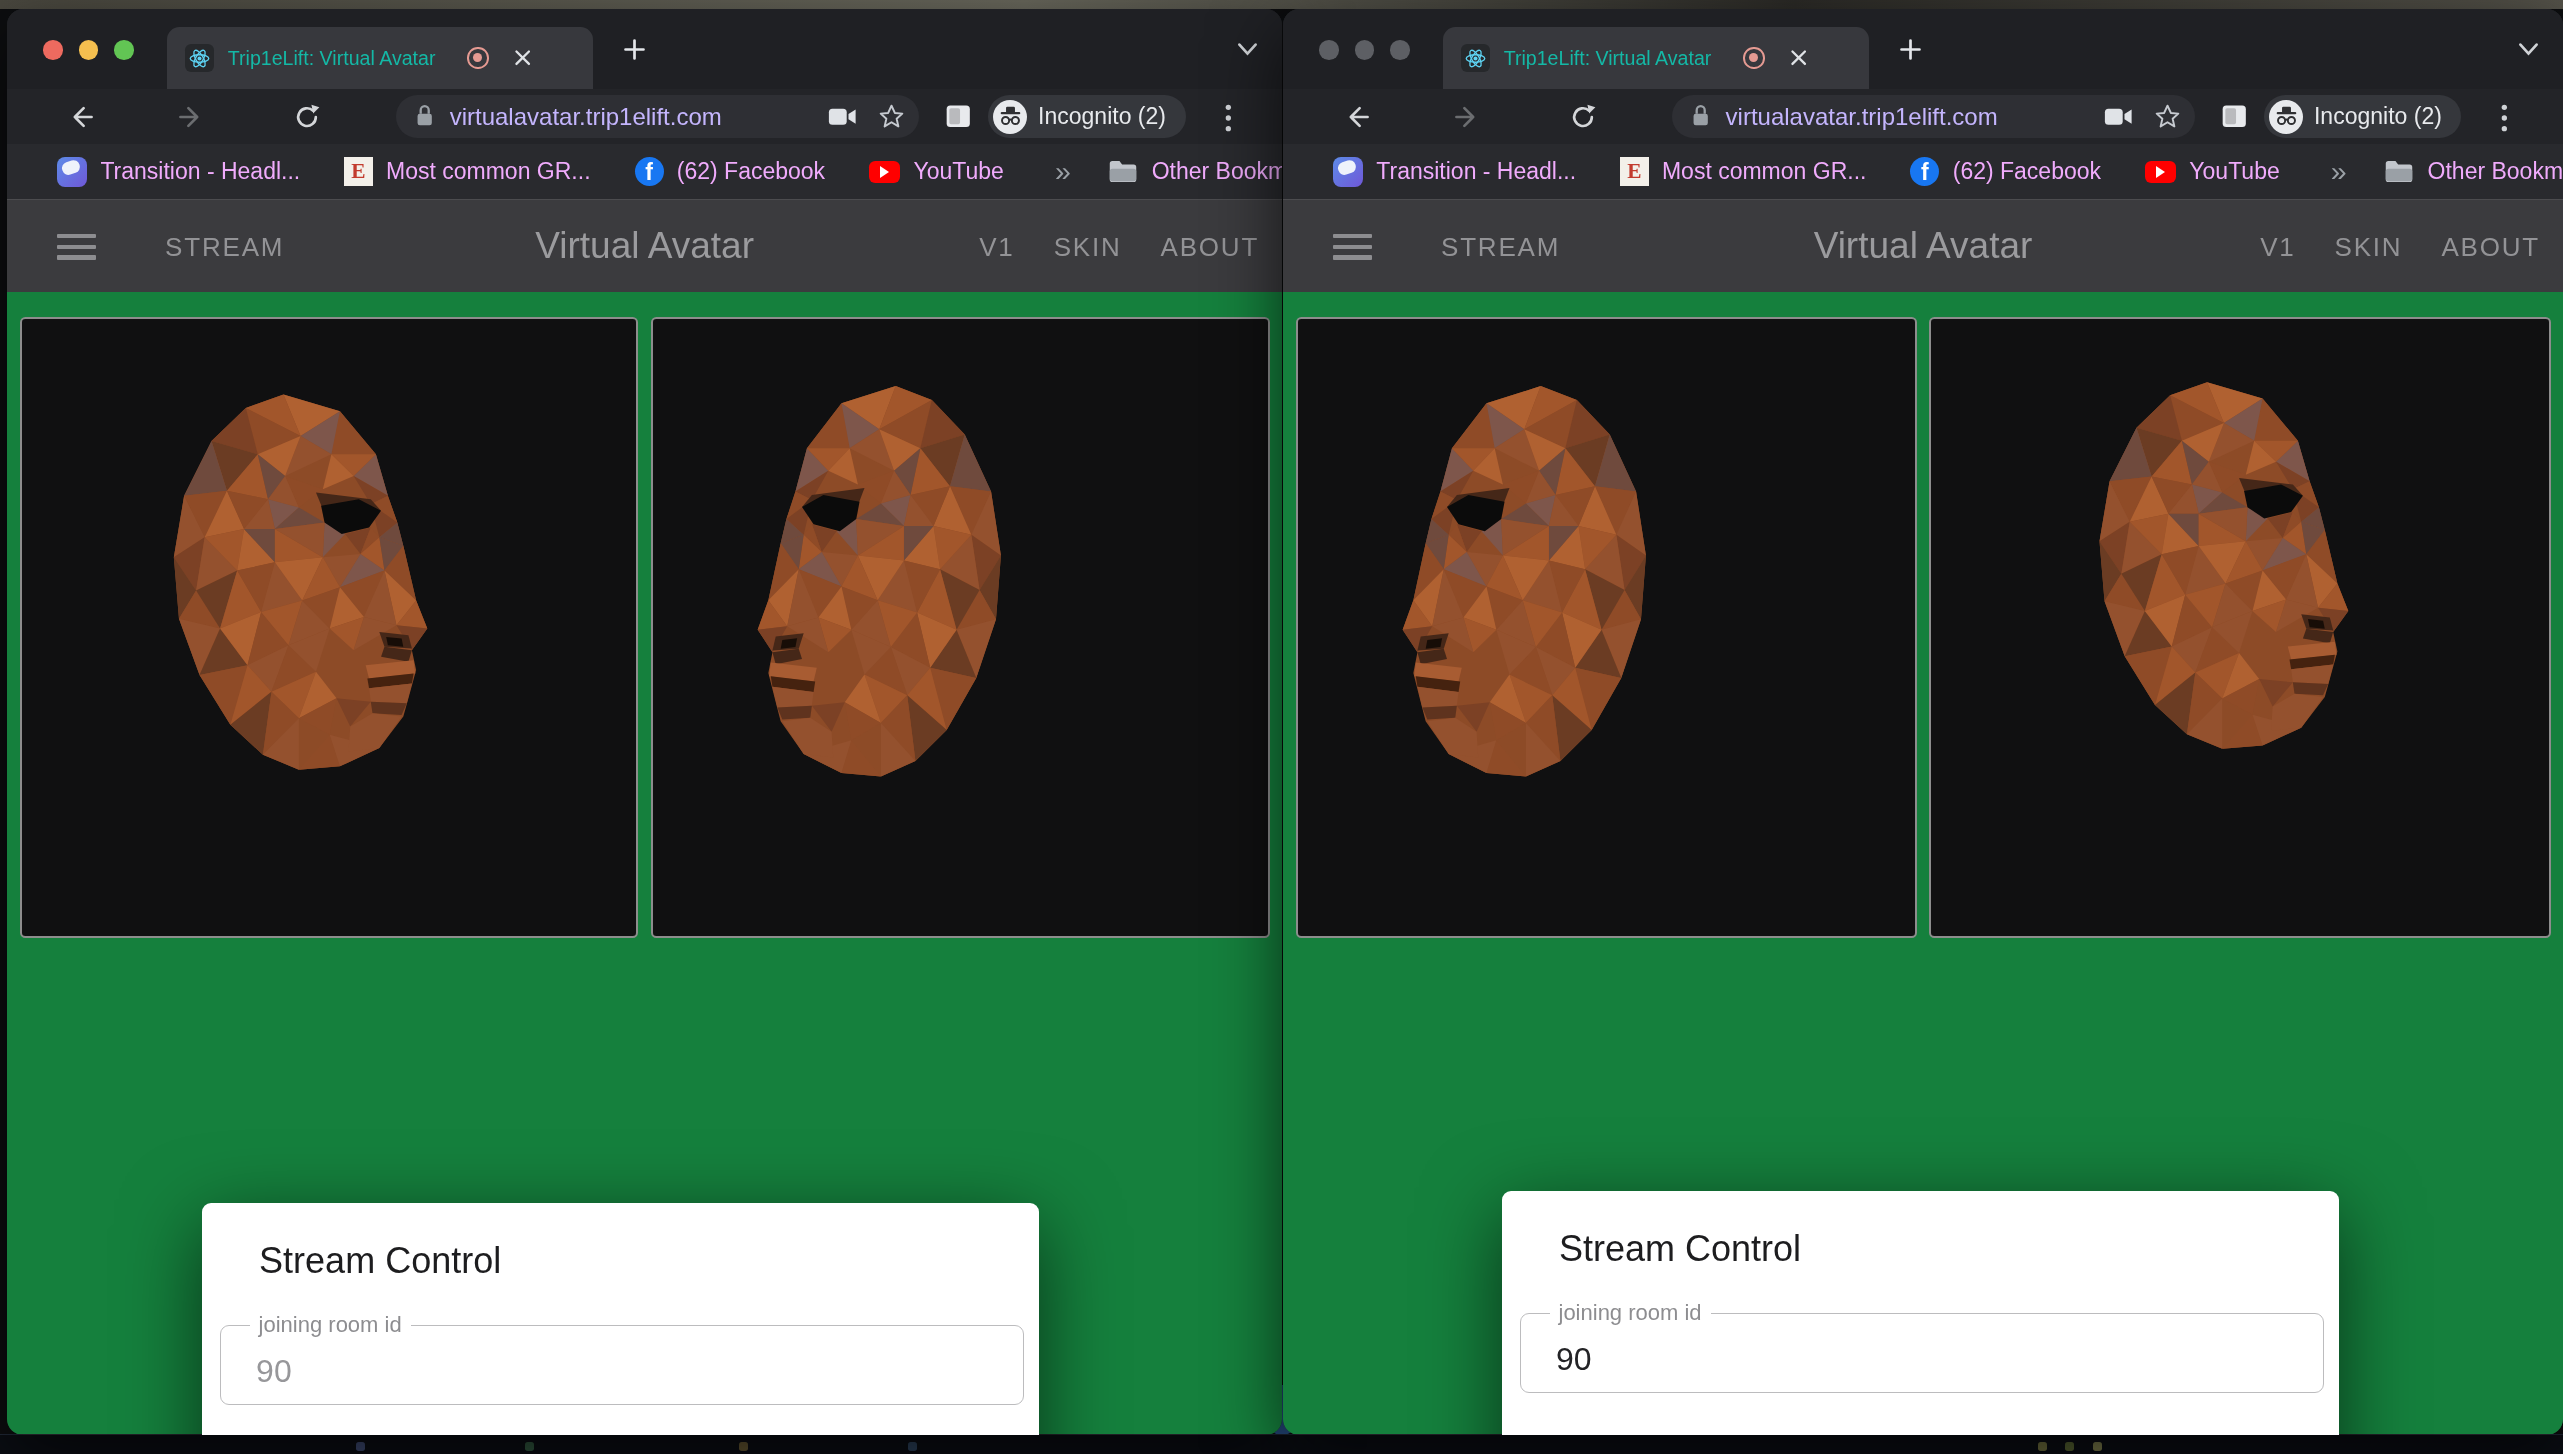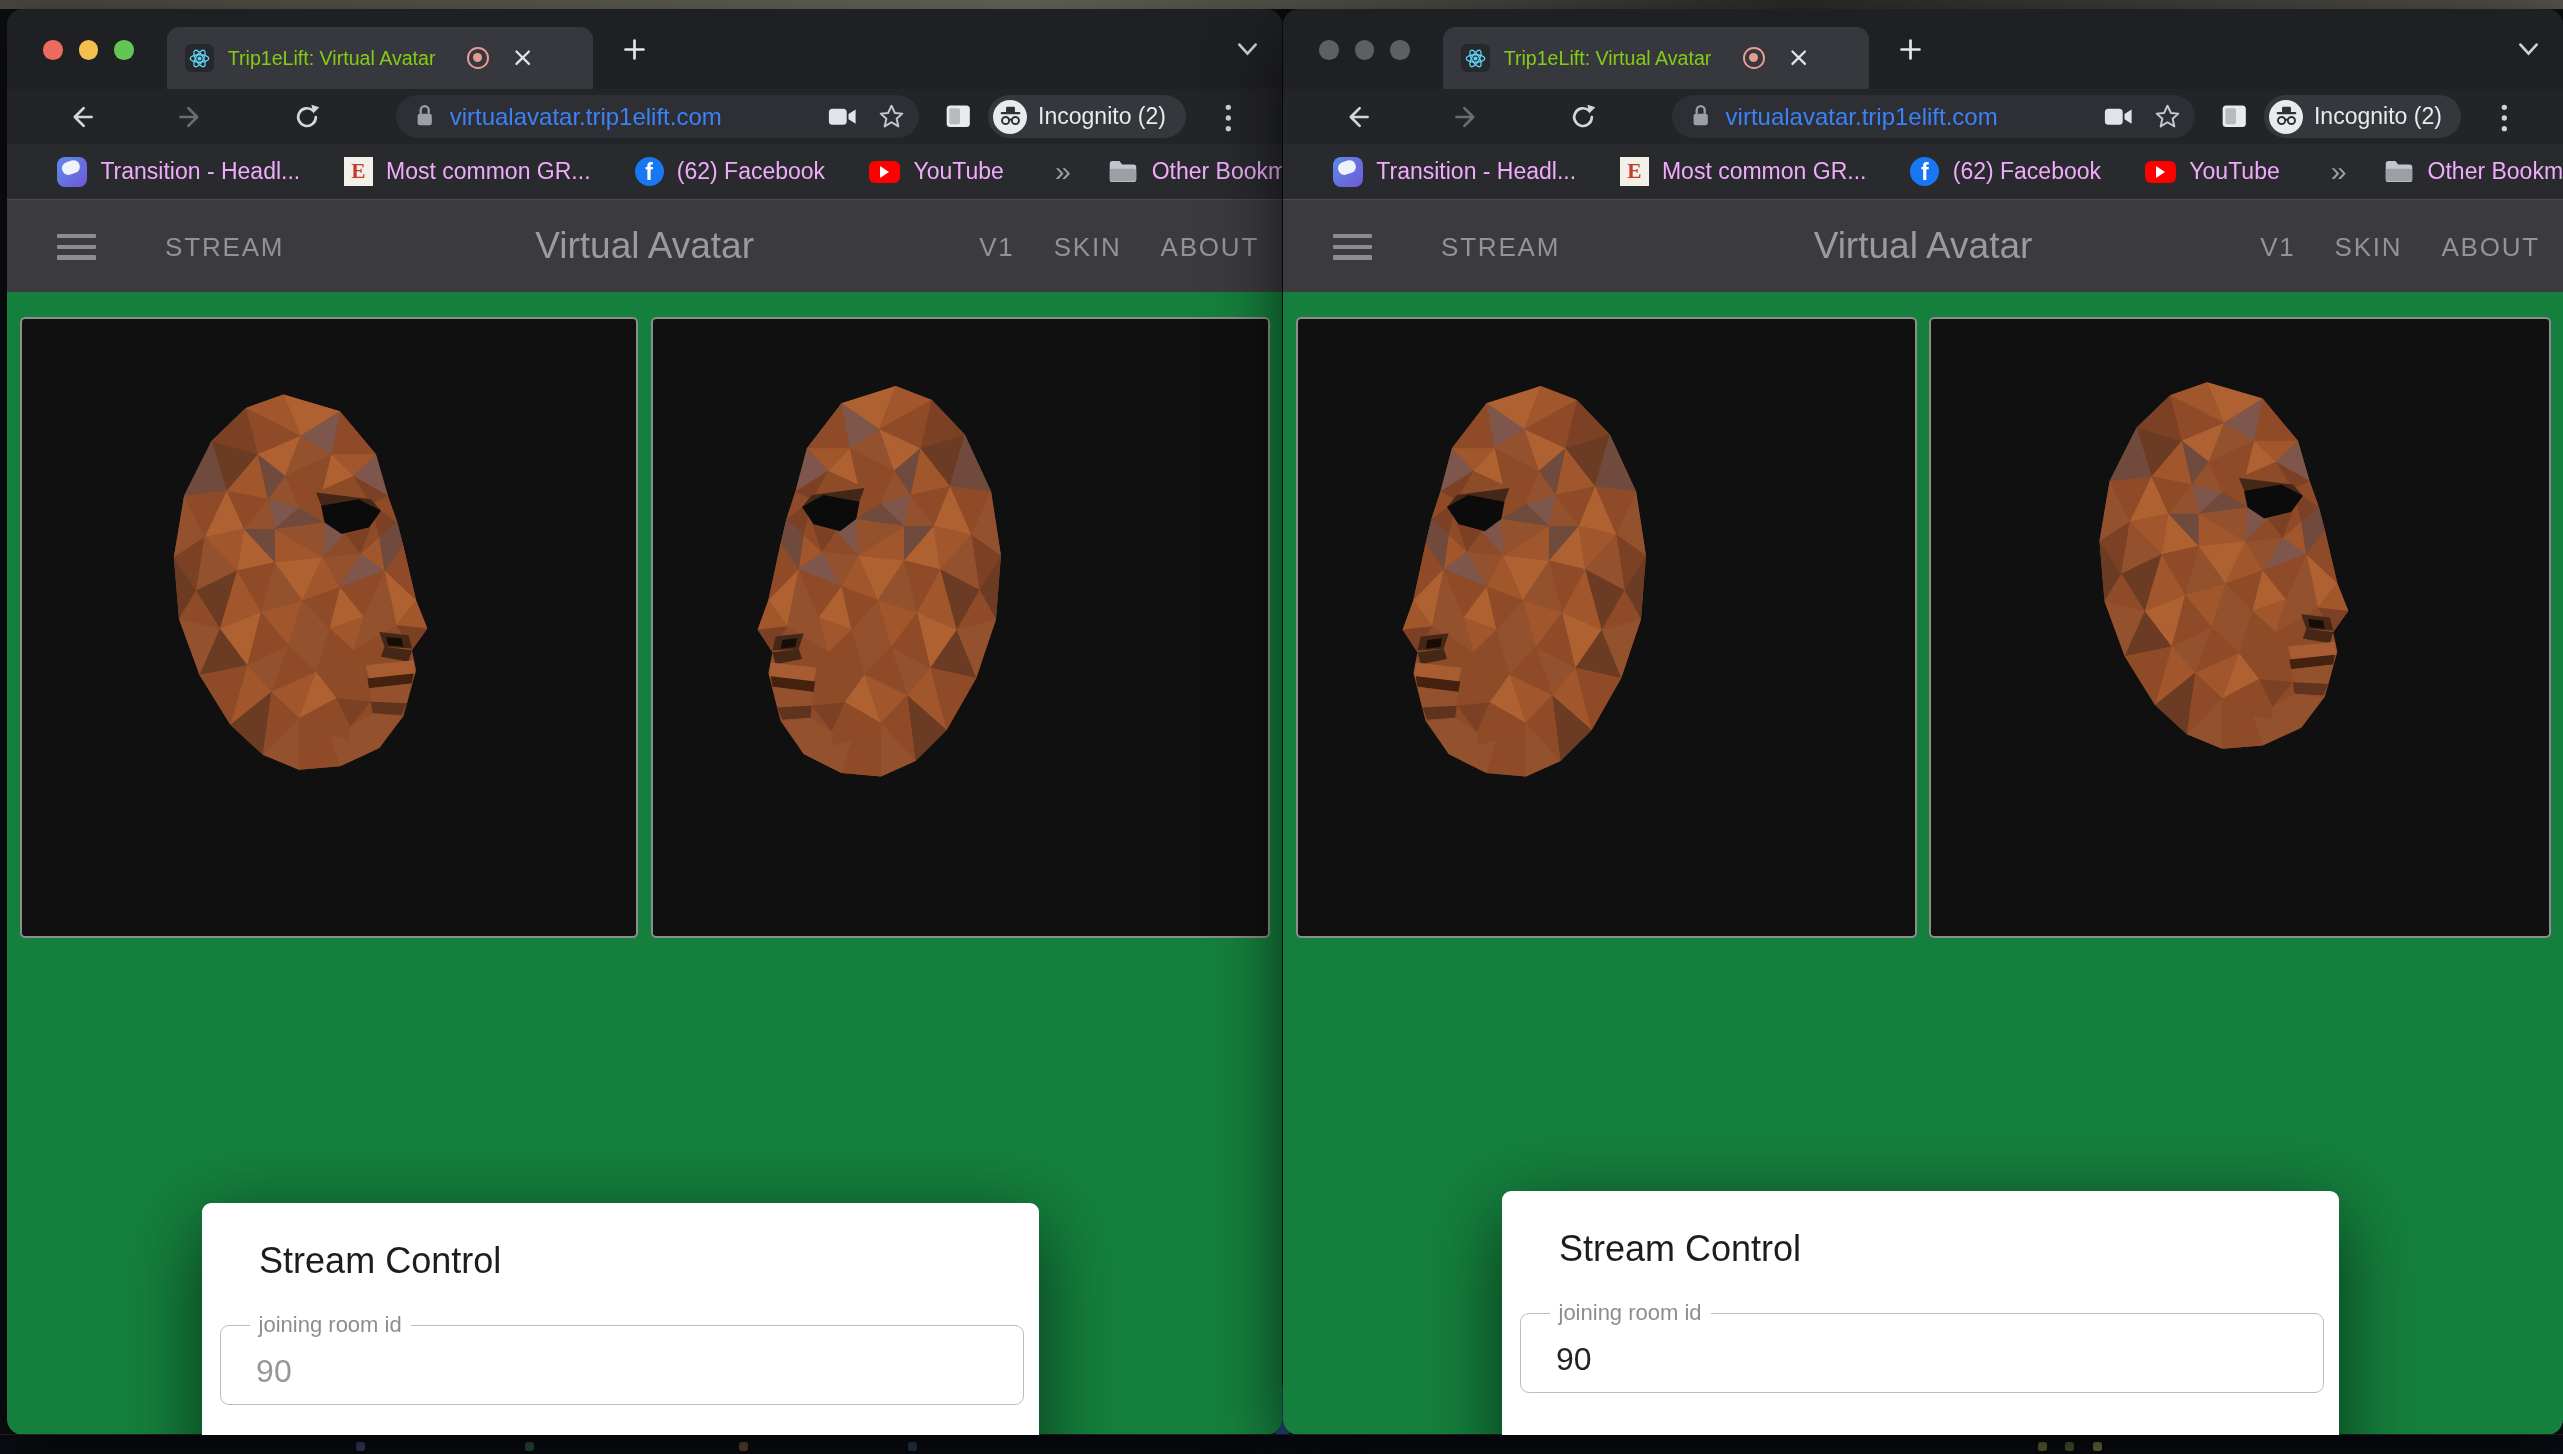--- a/index.html
+++ b/index.html
@@ -20,34 +20,34 @@
 
   
   .tabstrip{position:relative;height:80px;background:#1f2024;}
   .lights{position:absolute;left:36px;top:31px;display:flex;gap:16px;}
   .light{width:19.6px;height:19.6px;border-radius:50%;}
   .win-left .light-red{background:#ed6a5f;} .win-left .light-yellow{background:#f5bf4f;} .win-left .light-green{background:#62c554;}
   .win-right .light{background:#5d5f64;}
   .tab{position:absolute;left:160px;top:18px;width:426px;height:62px;background:#37383d;
     border-radius:12.5px 12.5px 0 0;display:flex;align-items:center;padding:0 18px;}
   .favicon{width:28.5px;height:28.5px;border-radius:6.2px;background:#26282b;display:flex;align-items:center;justify-content:center;flex:none;}
-  .tab-title{margin-left:14.2px;font-size:19.6px;color:#84cc16;white-space:nowrap;}
+  .tab-title{margin-left:14.2px;font-size:19.6px;color:#14b8a6;white-space:nowrap;}
   .rec{position:relative;width:21.4px;height:21.4px;margin-left:32px;border:2.7px solid #e59a92;border-radius:50%;flex:none;}
   .rec::after{content:"";position:absolute;left:3.6px;top:3.6px;width:9px;height:9px;border-radius:50%;background:#e59a92;}
   .tabclose{margin-left:23px;flex:none;display:flex;}
   .newtab{position:absolute;left:614px;top:27px;display:flex;}
   .tab-search{position:absolute;right:21.4px;top:32px;display:flex;}
 
   
   .toolbar{position:relative;height:55px;background:#232428;}
   .tool-ic{position:absolute;top:12.5px;display:flex;}
   .ic-back{left:59px;} .ic-fwd{left:169px;} .ic-reload{left:285px;}
   .addr{position:absolute;left:389px;top:6.2px;width:523px;height:43px;border-radius:21.4px;background:#2e2f34;
     display:flex;align-items:center;padding:0 14.2px 0 18px;}
-  .url{margin-left:14.2px;font-size:24px;color:#3b82f6;white-space:nowrap;}
+  .url{margin-left:14.2px;font-size:24px;color:#c4b5fd;white-space:nowrap;}
   .addr .spacer{flex:1;}
   .ic-sidepanel{position:absolute;left:937px;top:13.3px;display:flex;}
   .incog{position:absolute;left:981px;top:6.2px;height:43px;border-radius:21.4px;background:#35373c;
     display:flex;align-items:center;padding:0 19.6px 0 5.3px;gap:10.7px;}
   .incog-circle{width:34px;height:34px;border-radius:50%;background:#e8eaed;display:flex;align-items:center;justify-content:center;}
   .incog-label{font-size:23px;color:#e8eaed;white-space:nowrap;}
   .kebab{position:absolute;left:1216px;top:12.5px;display:flex;}
 
   
   .bookmarks{height:55px;background:#292a2e;display:flex;align-items:center;padding:0 25px 0 50px;}

